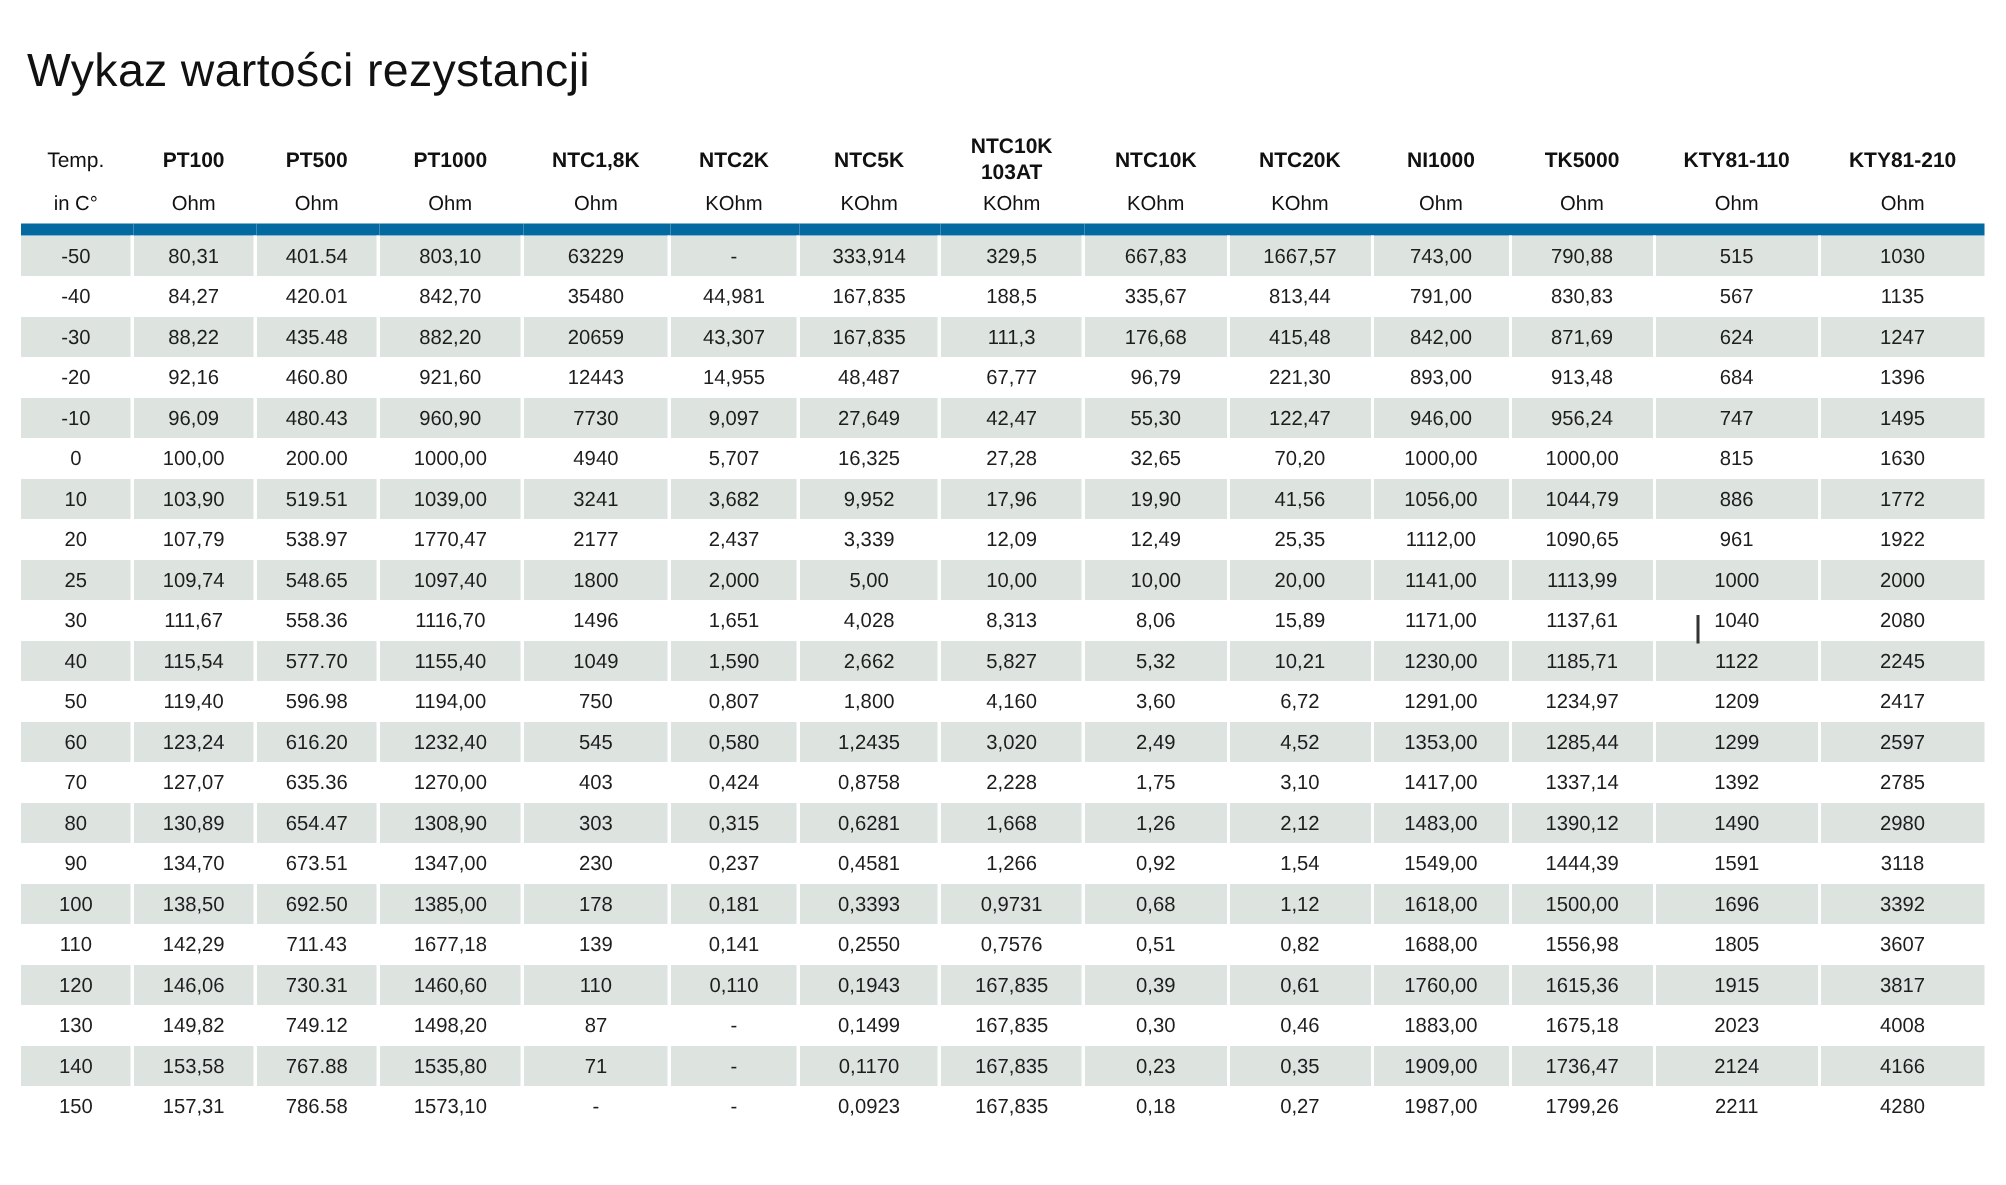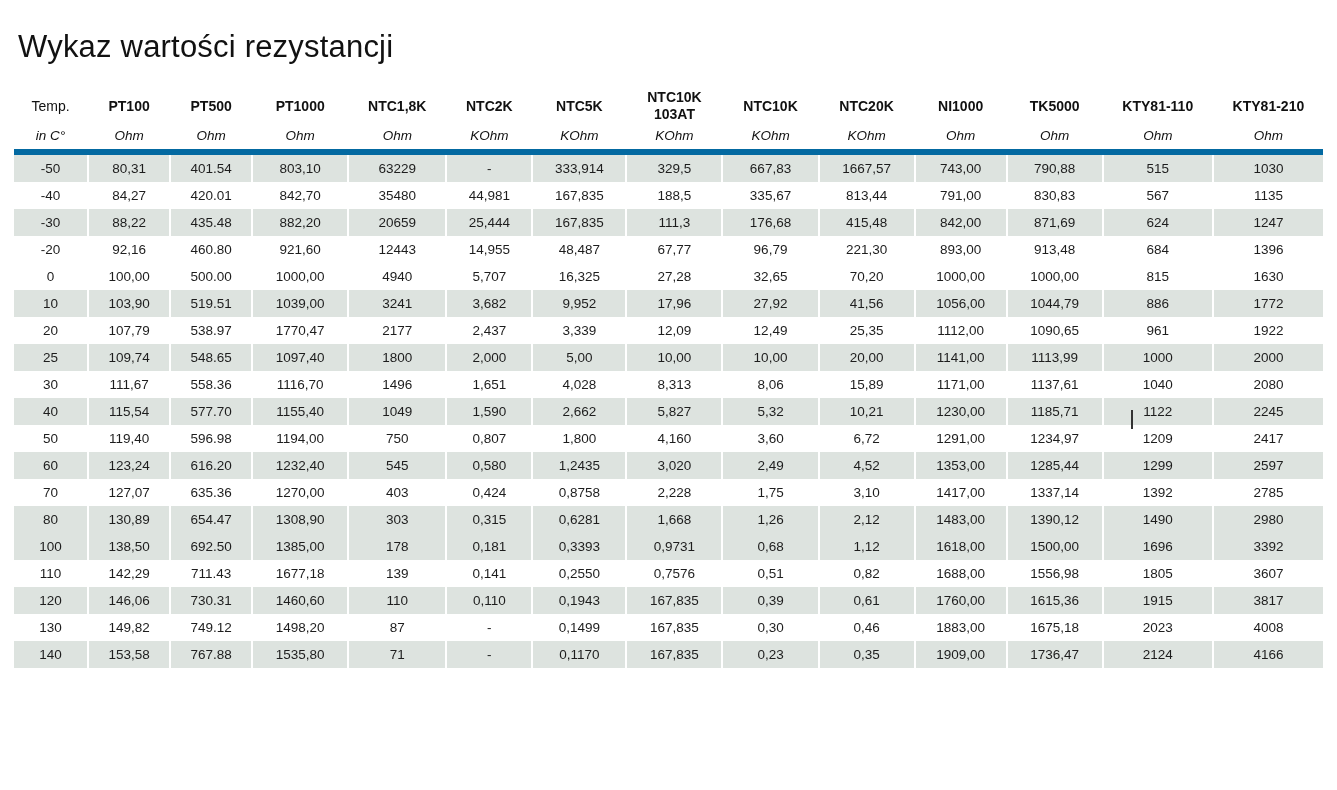--- a/index.html
+++ b/index.html
@@ -80,22 +80,21 @@
   tbody tr td {
     color: #1d1d1d;
     font-size: 13.5px;
   }
   tbody tr td:first-child,
   thead th:first-child {
     font-weight: normal;
   }
   
   thead tr.units th {
-    border-bottom: 6px solid #0369a1;
-    font-style: italic;
+    border-bottom: 8px solid #0369a1;
   }
   
   tbody tr td {
     border-bottom: 2px solid #ffffff;
   }
   
   #caret {
     position: absolute;
     width: 2px;
     height: 19px;
@@ -197,21 +196,21 @@
           <td>830,83</td>
           <td>567</td>
           <td>1135</td>
         </tr>
         <tr class="alt">
           <td>-30</td>
           <td>88,22</td>
           <td>435.48</td>
           <td>882,20</td>
           <td>20659</td>
-          <td>25,444</td>
+          <td>43,307</td>
           <td>167,835</td>
           <td>111,3</td>
           <td>176,68</td>
           <td>415,48</td>
           <td>842,00</td>
           <td>871,69</td>
           <td>624</td>
           <td>1247</td>
         </tr>
         <tr class="plain">
@@ -223,24 +222,40 @@
           <td>14,955</td>
           <td>48,487</td>
           <td>67,77</td>
           <td>96,79</td>
           <td>221,30</td>
           <td>893,00</td>
           <td>913,48</td>
           <td>684</td>
           <td>1396</td>
         </tr>
+        <tr class="alt">
+          <td>-10</td>
+          <td>96,09</td>
+          <td>480.43</td>
+          <td>960,90</td>
+          <td>7730</td>
+          <td>9,097</td>
+          <td>27,649</td>
+          <td>42,47</td>
+          <td>55,30</td>
+          <td>122,47</td>
+          <td>946,00</td>
+          <td>956,24</td>
+          <td>747</td>
+          <td>1495</td>
+        </tr>
         <tr class="plain">
           <td>0</td>
           <td>100,00</td>
-          <td>500.00</td>
+          <td>200.00</td>
           <td>1000,00</td>
           <td>4940</td>
           <td>5,707</td>
           <td>16,325</td>
           <td>27,28</td>
           <td>32,65</td>
           <td>70,20</td>
           <td>1000,00</td>
           <td>1000,00</td>
           <td>815</td>
@@ -248,21 +263,21 @@
         </tr>
         <tr class="alt">
           <td>10</td>
           <td>103,90</td>
           <td>519.51</td>
           <td>1039,00</td>
           <td>3241</td>
           <td>3,682</td>
           <td>9,952</td>
           <td>17,96</td>
-          <td>27,92</td>
+          <td>19,90</td>
           <td>41,56</td>
           <td>1056,00</td>
           <td>1044,79</td>
           <td>886</td>
           <td>1772</td>
         </tr>
         <tr class="plain">
           <td>20</td>
           <td>107,79</td>
           <td>538.97</td>
@@ -383,20 +398,36 @@
           <td>0,315</td>
           <td>0,6281</td>
           <td>1,668</td>
           <td>1,26</td>
           <td>2,12</td>
           <td>1483,00</td>
           <td>1390,12</td>
           <td>1490</td>
           <td>2980</td>
         </tr>
+        <tr class="plain">
+          <td>90</td>
+          <td>134,70</td>
+          <td>673.51</td>
+          <td>1347,00</td>
+          <td>230</td>
+          <td>0,237</td>
+          <td>0,4581</td>
+          <td>1,266</td>
+          <td>0,92</td>
+          <td>1,54</td>
+          <td>1549,00</td>
+          <td>1444,39</td>
+          <td>1591</td>
+          <td>3118</td>
+        </tr>
         <tr class="alt">
           <td>100</td>
           <td>138,50</td>
           <td>692.50</td>
           <td>1385,00</td>
           <td>178</td>
           <td>0,181</td>
           <td>0,3393</td>
           <td>0,9731</td>
           <td>0,68</td>
@@ -463,17 +494,33 @@
           <td>-</td>
           <td>0,1170</td>
           <td>167,835</td>
           <td>0,23</td>
           <td>0,35</td>
           <td>1909,00</td>
           <td>1736,47</td>
           <td>2124</td>
           <td>4166</td>
         </tr>
+        <tr class="plain">
+          <td>150</td>
+          <td>157,31</td>
+          <td>786.58</td>
+          <td>1573,10</td>
+          <td>-</td>
+          <td>-</td>
+          <td>0,0923</td>
+          <td>167,835</td>
+          <td>0,18</td>
+          <td>0,27</td>
+          <td>1987,00</td>
+          <td>1799,26</td>
+          <td>2211</td>
+          <td>4280</td>
+        </tr>
       </tbody>
   </table>
 
   <div id="caret"></div>
 </div>
 
 </body></html>

